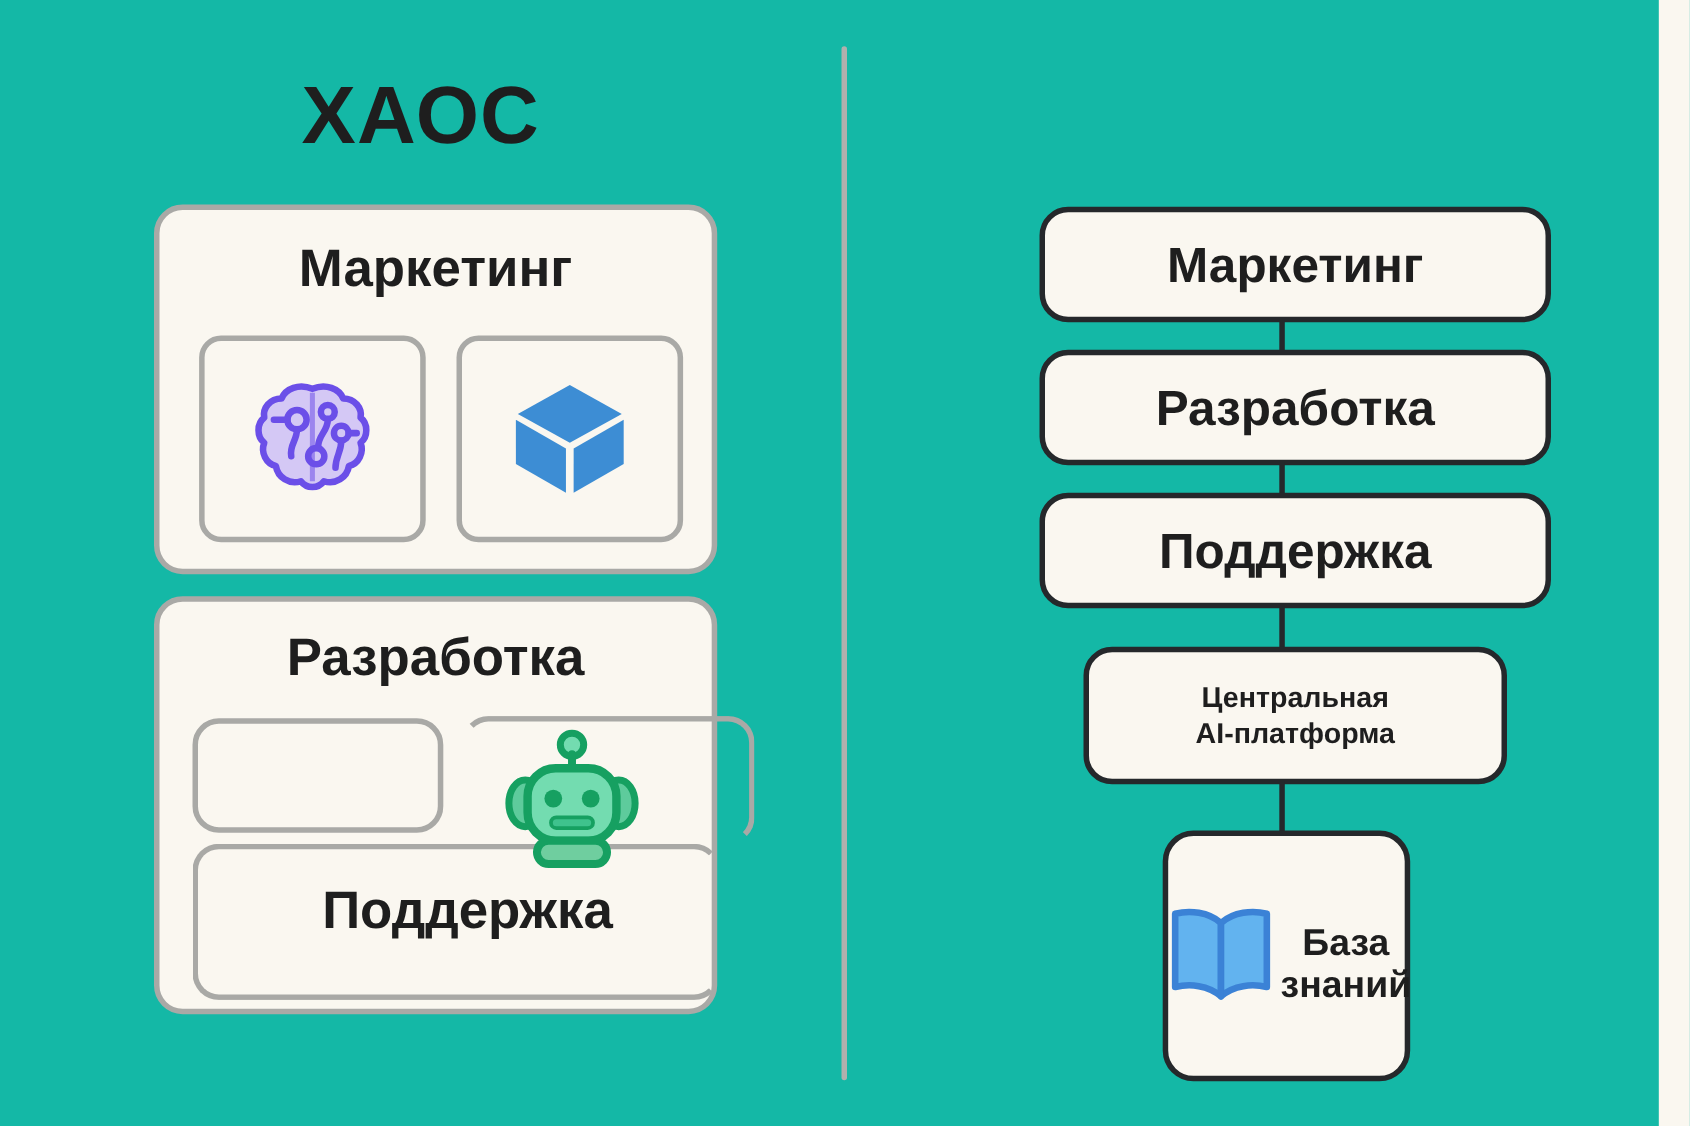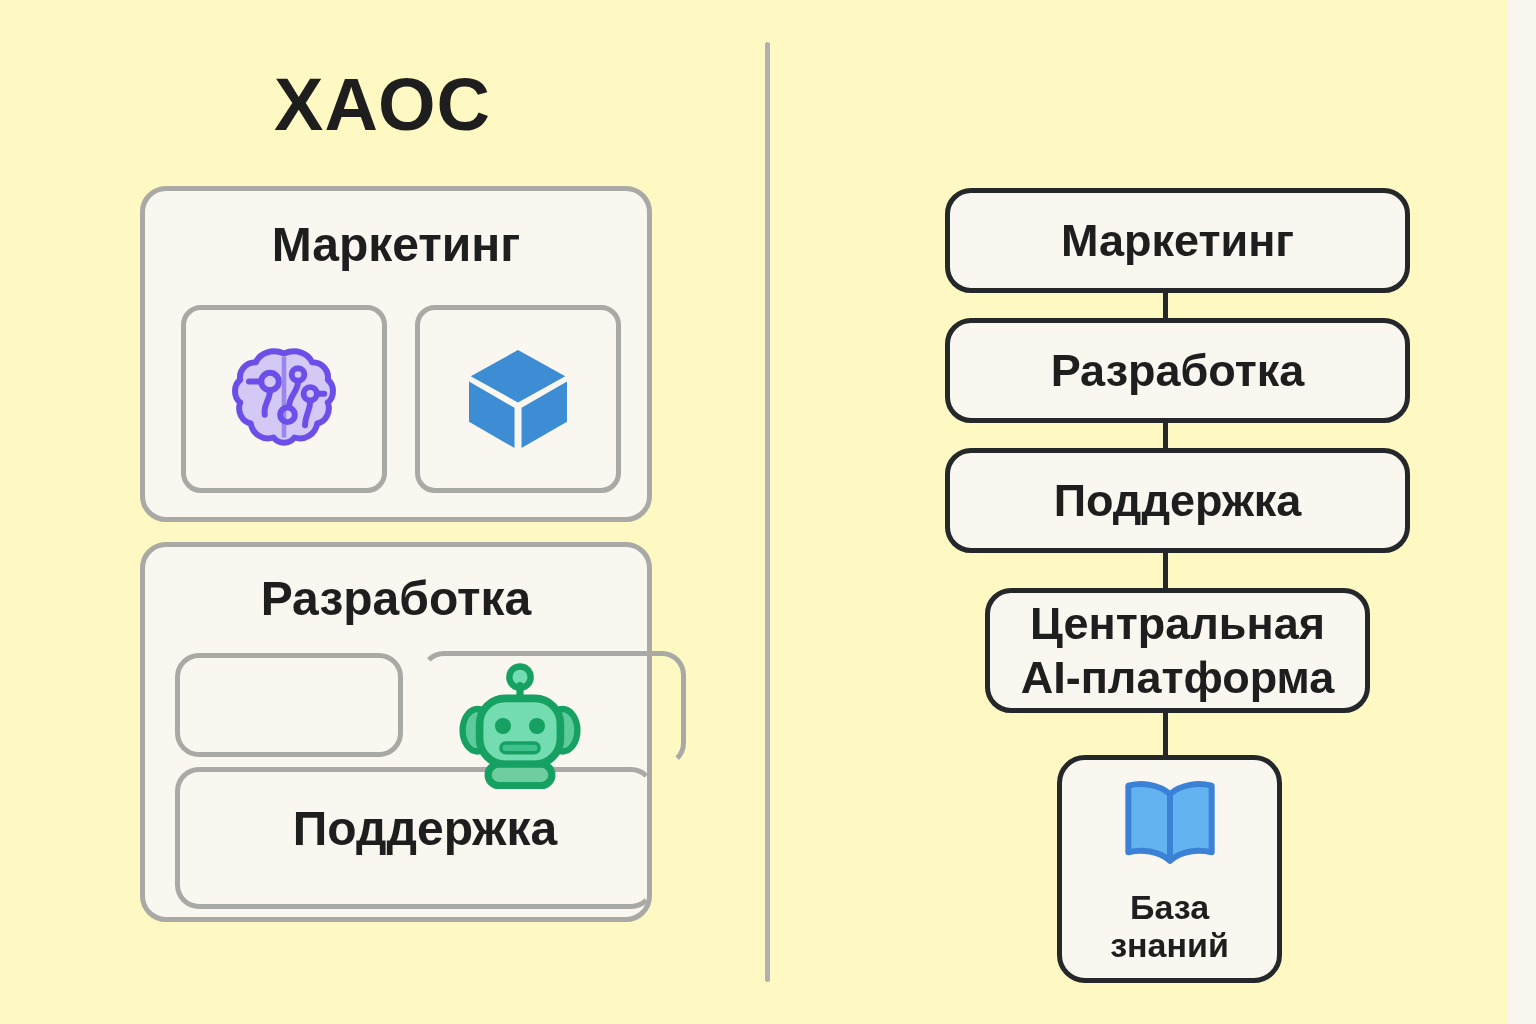--- a/index.html
+++ b/index.html
@@ -9,21 +9,21 @@
     background: #faf7f0;
   }
   body {
     font-family: "Liberation Sans", "DejaVu Sans", sans-serif;
     -webkit-font-smoothing: antialiased;
   }
   #stage {
     position: relative;
     width: 1508px;
     height: 1024px;
-    background: #fef9c3;
+    background: #14b8a6;
     overflow: hidden;
   }
 
   
   .divider {
     position: absolute;
     left: 765px;
     top: 42px;
     width: 5px;
     height: 940px;
@@ -142,26 +142,26 @@
     justify-content: center;
     text-align: center;
     color: #1e1e1e;
     font-weight: 700;
   }
   #sys-marketing { left: 945px; top: 188px; width: 465px; height: 105px; font-size: 45px; }
   #sys-dev       { left: 945px; top: 318px; width: 465px; height: 105px; font-size: 45px; }
   #sys-support   { left: 945px; top: 448px; width: 465px; height: 105px; font-size: 45px; }
   #sys-platform  {
     left: 985px; top: 588px; width: 385px; height: 125px;
-    font-size: 45px; line-height: 1.2;
+    font-size: 26px; line-height: 1.2;
   }
   #sys-kb {
     left: 1057px; top: 755px; width: 225px; height: 228px;
     border-radius: 28px;
-    flex-direction: column;
+    flex-direction: row;
     font-size: 34px; line-height: 1.12;
   }
   #sys-kb .kb-text { margin-top: 14px; }
 
   .sys-connector {
     position: absolute;
     left: 1163px;
     width: 5px;
     background: #25282b;
   }

